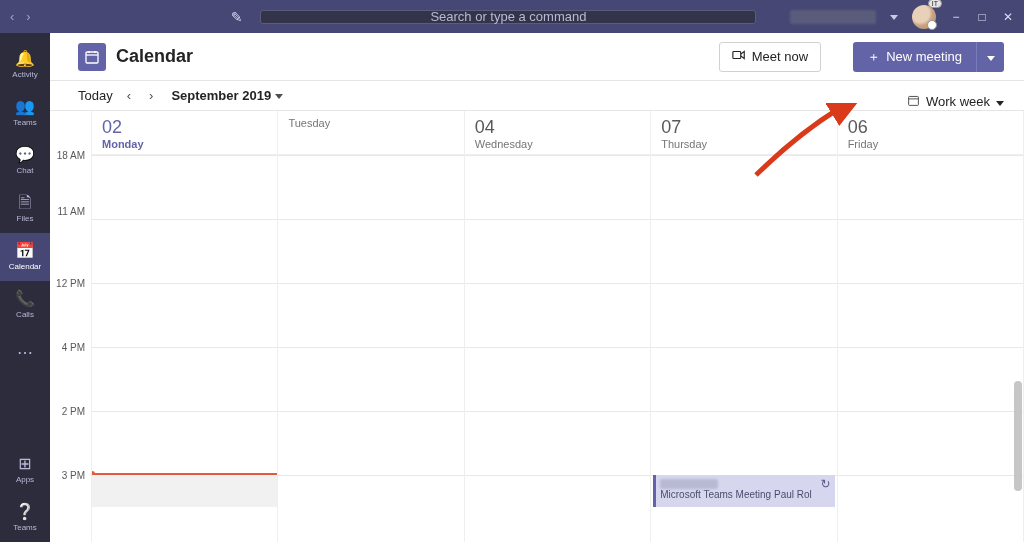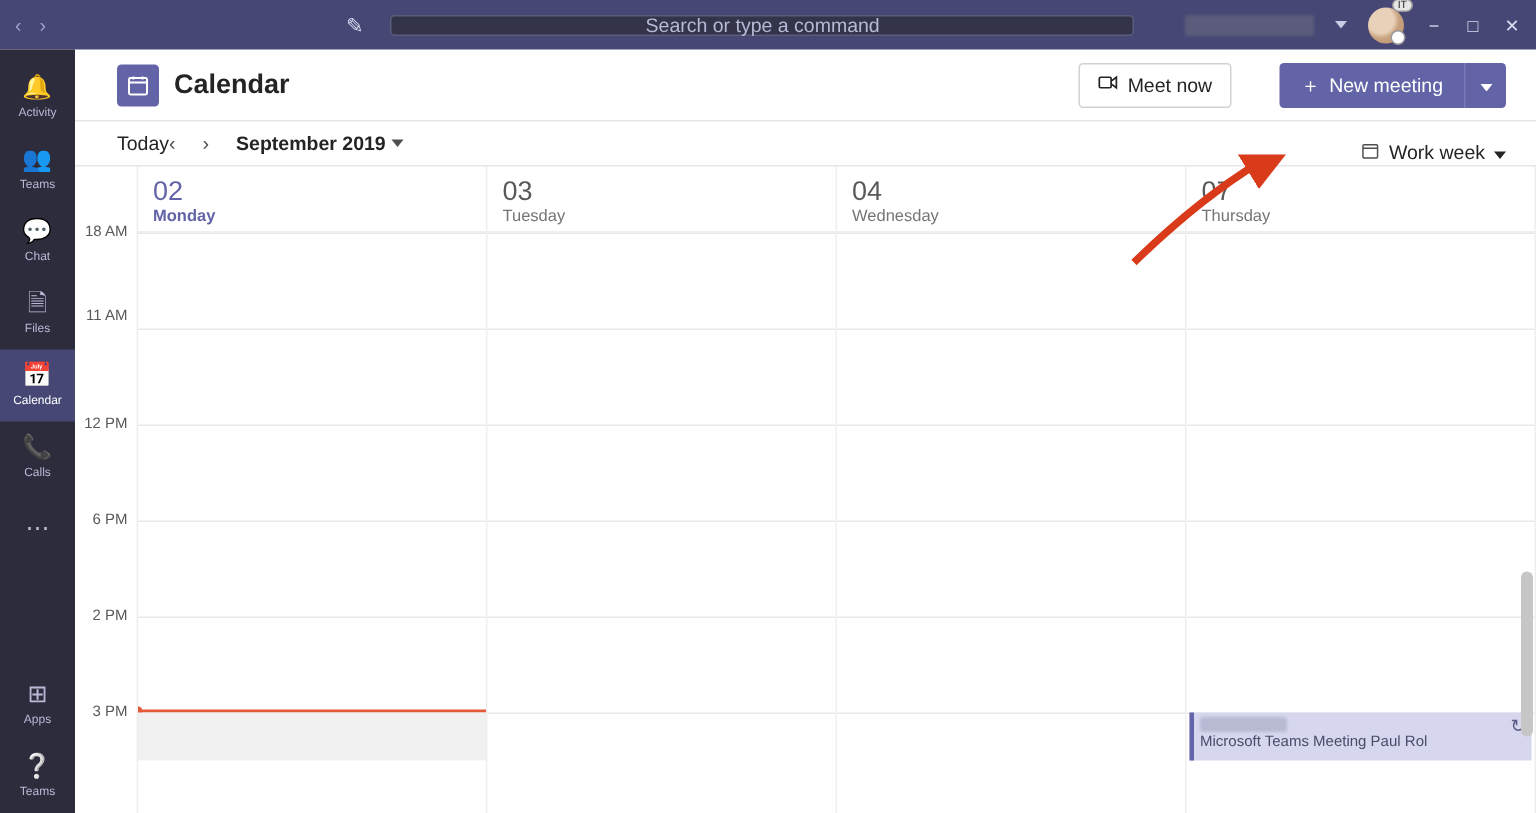--- a/index.html
+++ b/index.html
@@ -36,21 +36,21 @@
   .header .cal-icon { width: 28px; height: 28px; background: #6264a7; border-radius: 3px; display: flex; align-items: center; justify-content: center; color: #fff; }
   .header h1 { font-size: 18px; font-weight: 700; color: #252424; margin-left: 10px; }
   .header .right { margin-left: auto; display: flex; align-items: center; gap: 32px; }
   .btn { height: 30px; border-radius: 3px; display: flex; align-items: center; font-size: 13px; cursor: pointer; }
   .btn.meet-now { border: 1px solid #d1d1d1; background: #fff; color: #252424; padding: 0 12px; gap: 6px; }
   .btn-group { display: flex; align-items: stretch; }
   .btn.new-meeting { background: #6264a7; color: #fff; padding: 0 14px; gap: 6px; border-radius: 3px 0 0 3px; }
   .btn.split-chev { background: #6264a7; color: #fff; width: 28px; justify-content: center; border-left: 1px solid #7b7dbb; border-radius: 0 3px 3px 0; }
 
   .subhead { height: 30px; border-bottom: 1px solid #e5e5e5; display: flex; align-items: center; padding: 0 20px 0 28px; font-size: 13px; color: #252424; }
-  .subhead .today { cursor: pointer; }
+  .subhead .today { cursor: pointer; margin-right: 14px; }
   .subhead .chev { color: #4f4f4f; font-size: 13px; cursor: pointer; margin-right: 18px; }
   .subhead .month { font-weight: 600; margin-right: 4px; cursor: pointer; }
   .subhead .month-chev { font-size: 10px; color: #4f4f4f; cursor: pointer; }
   .subhead .right { margin-left: auto; display: flex; align-items: center; gap: 6px; cursor: pointer; margin-top: 12px; }
 
   .grid { flex: 1; display: flex; min-height: 0; position: relative; }
   .timecol { width: 42px; border-right: 1px solid #efefef; position: relative; }
   .timecol .tl { position: absolute; right: 6px; transform: translateY(-50%); font-size: 10px; color: #595959; white-space: nowrap; }
   .days { flex: 1; display: flex; position: relative; overflow: hidden; }
   .daycol { flex: 1; border-right: 1px solid #efefef; position: relative; }
@@ -195,21 +195,21 @@
           <span><span class="hidden-chev"></span></span>
         </div>
       </div>
 
       <div class="grid">
         <div class="timecol">
 
         <div class="tl" style="top: 44px;">18 AM</div>
             <div class="tl" style="top: 100px;">11 AM</div>
             <div class="tl" style="top: 172px;">12 PM</div>
-            <div class="tl" style="top: 236px;">6 PM</div>
+            <div class="tl" style="top: 236px;">4 PM</div>
             <div class="tl" style="top: 300px;">2 PM</div>
             <div class="tl" style="top: 364px;">3 PM</div>
           </div>
         <div class="days">
 
           <div class="daycol">
               <div class="dayhead current">
                 <div class="num">02</div>
                 <div class="name">Monday</div>
               </div>
@@ -219,21 +219,20 @@
                 <div class="slot hour" style="top: 128px;"></div>
                 <div class="slot hour" style="top: 192px;"></div>
                 <div class="slot hour" style="top: 256px;"></div>
                 <div class="slot hour" style="top: 320px;"></div>
                 <div class="now-line" style="top: 317.867px;"></div>
                 <div class="busy-block" style="top: 320px; height: 32px;"></div>
               </div>
             </div>
             <div class="daycol">
               <div class="dayhead">
-                <div class="num">03</div>
                 <div class="name">Tuesday</div>
               </div>
               <div class="slots">
                 <div class="slot hour" style="top: 0px;"></div>
                 <div class="slot hour" style="top: 64px;"></div>
                 <div class="slot hour" style="top: 128px;"></div>
                 <div class="slot hour" style="top: 192px;"></div>
                 <div class="slot hour" style="top: 256px;"></div>
                 <div class="slot hour" style="top: 320px;"></div>
               </div>
@@ -258,20 +257,34 @@
                 <div class="name">Thursday</div>
               </div>
               <div class="slots">
                 <div class="slot hour" style="top: 0px;"></div>
                 <div class="slot hour" style="top: 64px;"></div>
                 <div class="slot hour" style="top: 128px;"></div>
                 <div class="slot hour" style="top: 192px;"></div>
                 <div class="slot hour" style="top: 256px;"></div>
                 <div class="slot hour" style="top: 320px;"></div>
                 <div class="event" style="top: 320px; height: 32px;"><span class="recur">↻</span><span class="subj-blur"></span><span class="sub">Microsoft Teams Meeting  Paul Rol</span></div>
+              </div>
+            </div>
+            <div class="daycol">
+              <div class="dayhead">
+                <div class="num">06</div>
+                <div class="name">Friday</div>
+              </div>
+              <div class="slots">
+                <div class="slot hour" style="top: 0px;"></div>
+                <div class="slot hour" style="top: 64px;"></div>
+                <div class="slot hour" style="top: 128px;"></div>
+                <div class="slot hour" style="top: 192px;"></div>
+                <div class="slot hour" style="top: 256px;"></div>
+                <div class="slot hour" style="top: 320px;"></div>
               </div>
             </div>
             <div class="scrollbar"></div>
         </div>
       </div>
 
       <svg class="arrow-svg" width="120" height="80">
         <defs>
           <marker id="ah" markerWidth="10" markerHeight="10" refX="2" refY="3" orient="auto">
             <path d="M0,0 L0,6 L8,3 z" fill="#d93a1a"></path>

